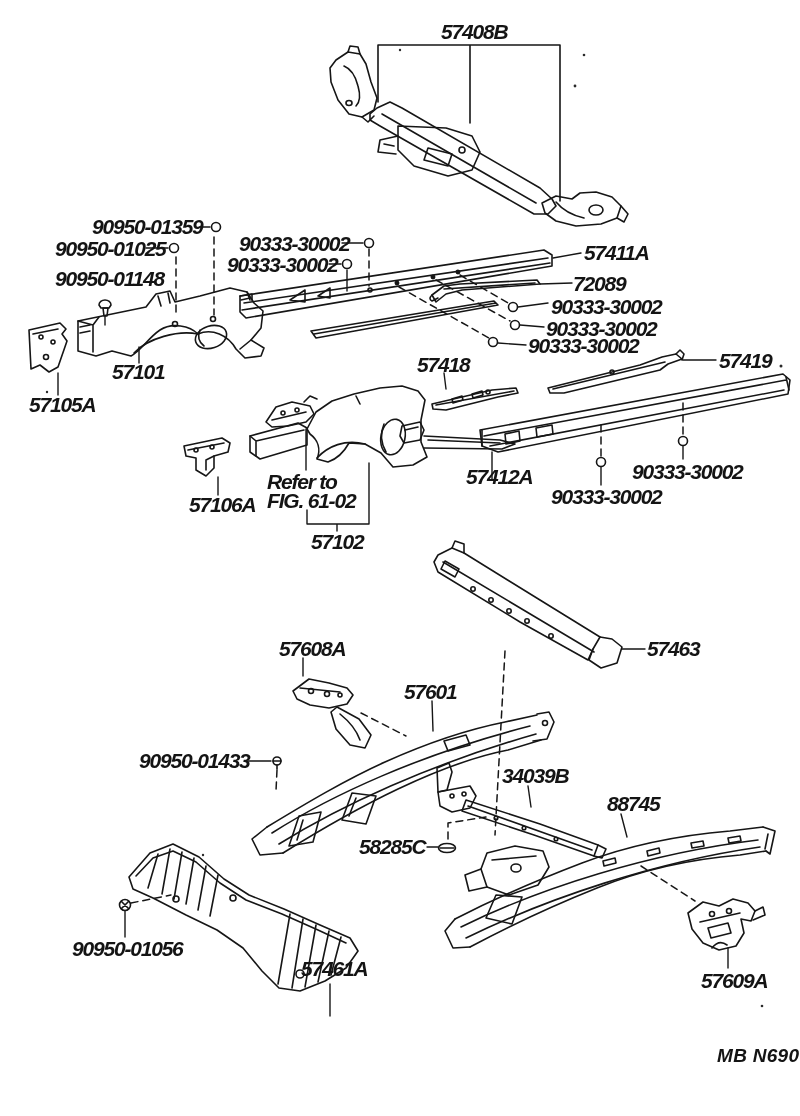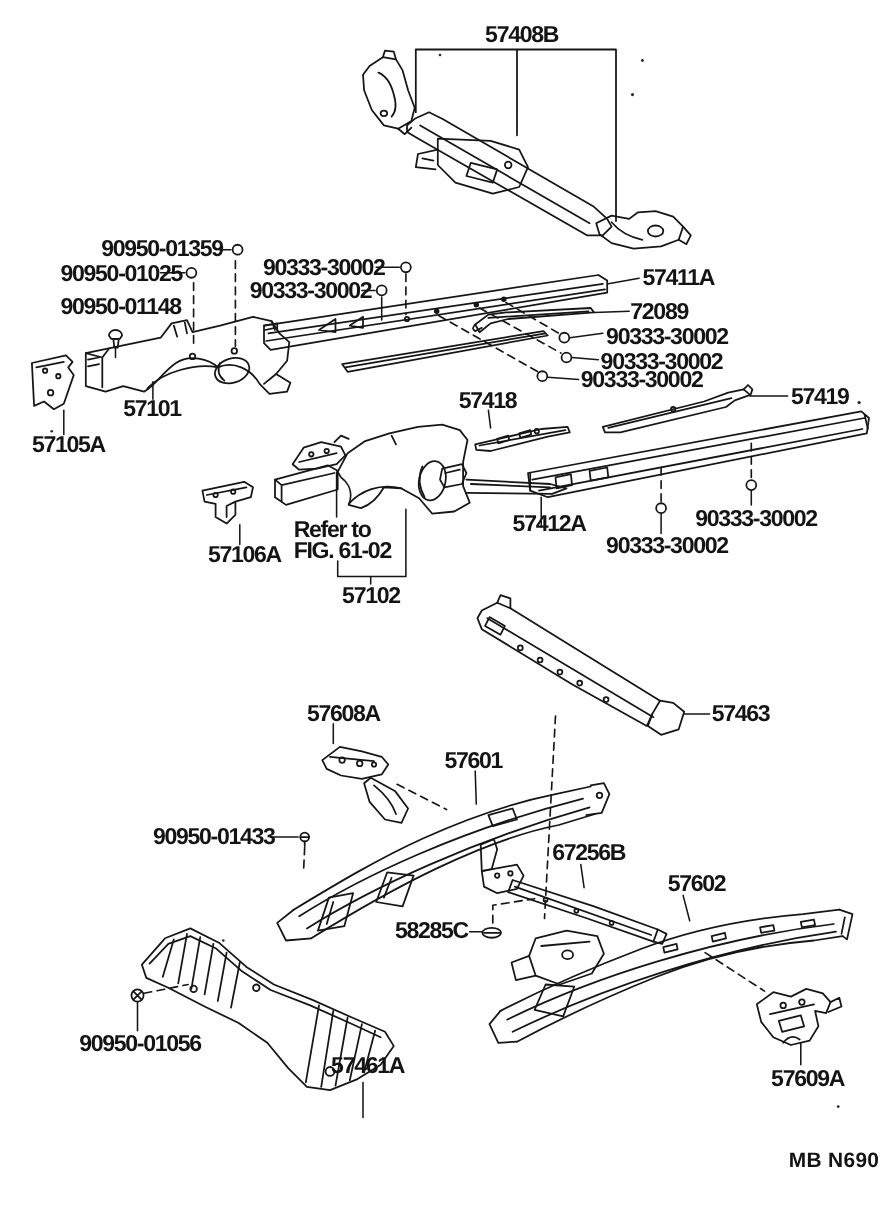--- a/index.html
+++ b/index.html
@@ -1,17 +1,17 @@
 <!DOCTYPE html>
 <html><head>
 <meta charset="utf-8">
 <style>
   html,body{margin:0;padding:0;background:#ffffff;}
   .page{position:relative;width:800px;height:1116px;background:#ffffff;overflow:hidden;
-        font-family:"Liberation Sans","DejaVu Sans",sans-serif;}
+        font-family:"Liberation Sans","DejaVu Sans",sans-serif;font-style:italic;}
   svg.art{position:absolute;left:0;top:0;}
   .lbl{position:absolute;font-weight:700;font-size:21px;line-height:1;letter-spacing:-1.2px;
        color:#141414;white-space:nowrap;}
   .lbl.small{font-size:19px;letter-spacing:0.3px;}
 </style>
 </head>
 <body>
 
 <div class="page">
 
@@ -303,21 +303,21 @@
   <div class="lbl" style="left:267px;top:471px">Refer to</div>
   <div class="lbl" style="left:267px;top:490px">FIG. 61-02</div>
   <div class="lbl" style="left:311px;top:531px">57102</div>
   <div class="lbl" style="left:466px;top:466px">57412A</div>
   <div class="lbl" style="left:551px;top:486px">90333-30002</div>
   <div class="lbl" style="left:632px;top:461px">90333-30002</div>
   <div class="lbl" style="left:647px;top:638px">57463</div>
   <div class="lbl" style="left:279px;top:638px">57608A</div>
   <div class="lbl" style="left:404px;top:681px">57601</div>
   <div class="lbl" style="left:139px;top:750px">90950-01433</div>
-  <div class="lbl" style="left:502px;top:765px">67256B</div>
-  <div class="lbl" style="left:607px;top:793px">57602</div>
+  <div class="lbl" style="left:502px;top:765px">34039B</div>
+  <div class="lbl" style="left:607px;top:793px">88745</div>
   <div class="lbl" style="left:359px;top:836px">58285C</div>
   <div class="lbl" style="left:72px;top:938px">90950-01056</div>
   <div class="lbl" style="left:301px;top:958px">57461A</div>
   <div class="lbl" style="left:701px;top:970px">57609A</div>
   <div class="lbl small" style="left:717px;top:1046px">MB N690</div>
 
 </div>
 
 </body></html>

